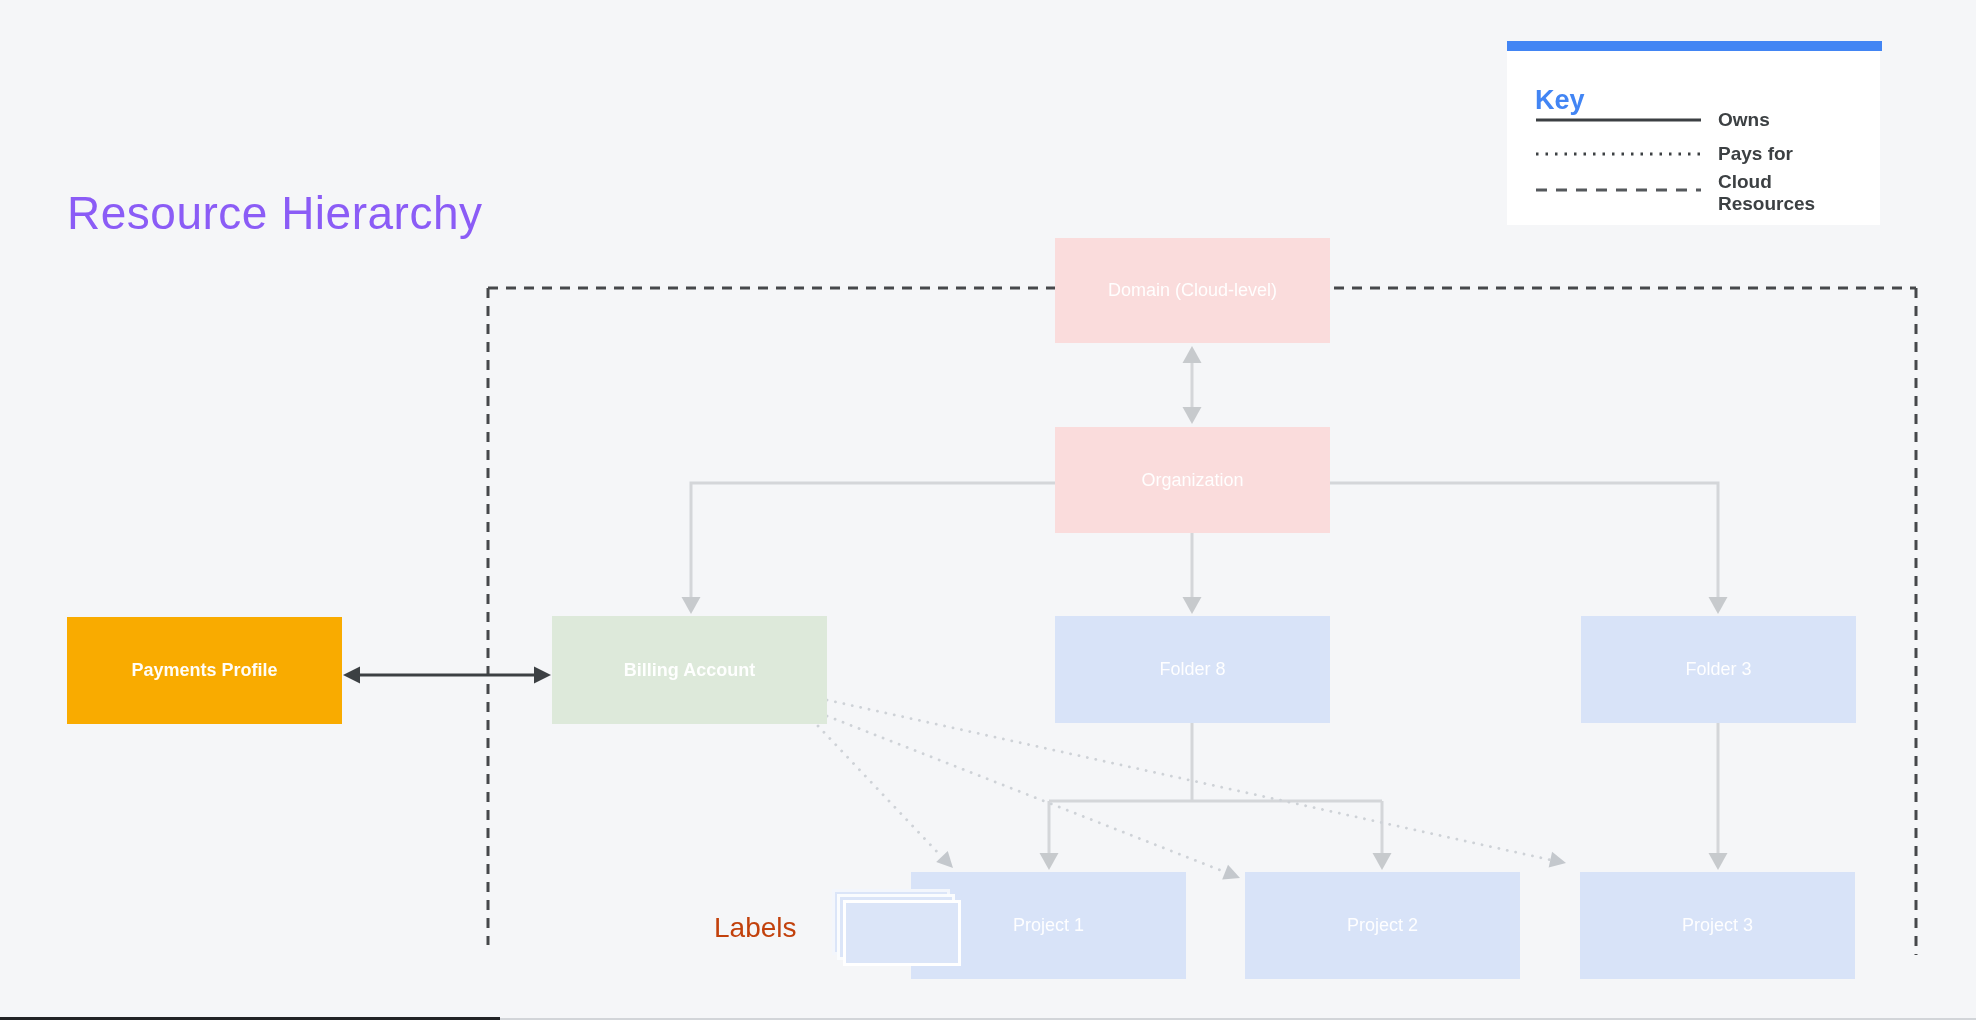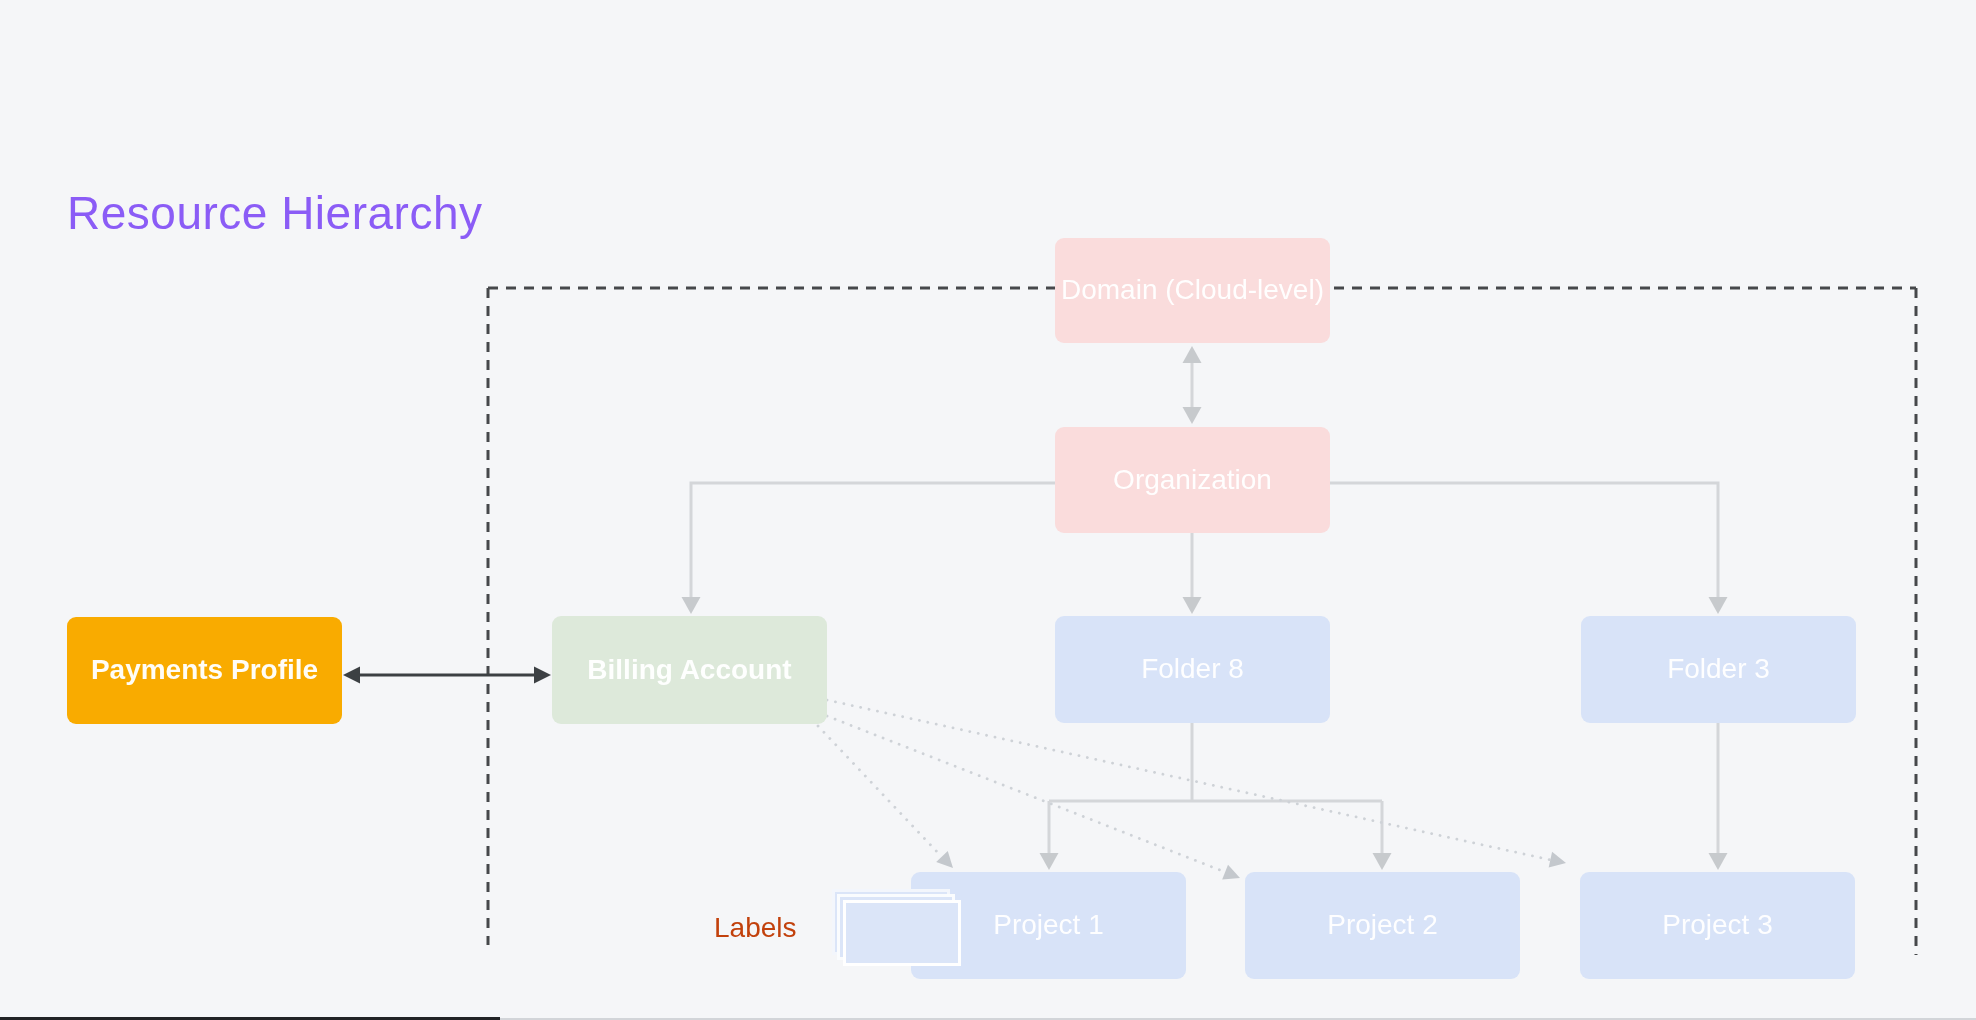--- a/index.html
+++ b/index.html
@@ -11,22 +11,22 @@
   
   .page-title{
     position:absolute;left:67px;top:186px;
     font-size:46px;font-weight:400;color:#8b5cf6;letter-spacing:.5px;
   }
   
   #wires{position:absolute;left:0;top:0;z-index:1;}
   
   .node{
     position:absolute;z-index:2;display:flex;align-items:center;justify-content:center;
-    width:275px;height:107px;font-size:28px;color:rgba(255,255,255,.97);
-    text-align:center;line-height:1.15;border-radius:9px;
+    width:275px;height:107px;font-size:18px;color:rgba(255,255,255,.97);
+    text-align:center;line-height:1.15;
   }
   .node.pink{background:#fadcdc;}
   .node.green{background:#dde9da;}
   .node.blue{background:#d8e3f8;}
   .node.amber{background:#f9ab00;font-weight:700;}
   #node-domain{left:1055px;top:238px;height:105px;}
   #node-organization{left:1055px;top:427px;height:106px;}
   #node-billing{left:552px;top:616px;height:108px;font-weight:bold;}
   #node-folder1{left:1055px;top:616px;}
   #node-folder2{left:1581px;top:616px;}
@@ -130,16 +130,36 @@
   <div class="node blue" id="node-project3">Project 3</div>
   <div class="node amber" id="node-payments">Payments Profile</div>
 
   <div class="labels-caption">Labels</div>
   <div class="labels-icon">
     <div class="card back"></div>
     <div class="card mid"></div>
     <div class="card front"></div>
   </div>
 
+  <div class="legend">
+    <div class="accent-bar"></div>
+    <div class="panel"></div>
+    <div class="key-title">Key</div>
+
+    <svg id="lg-line-owns" width="168" height="6">
+      <line x1="1" y1="3" x2="166" y2="3" stroke="#3c4043" stroke-width="3"></line>
+    </svg>
+    <div class="lg-label" id="lg-label-owns">Owns</div>
+
+    <svg id="lg-line-pays" width="168" height="6">
+      <line x1="1" y1="3" x2="166" y2="3" stroke="#3c4043" stroke-width="3" stroke-dasharray="2.5 7"></line>
+    </svg>
+    <div class="lg-label" id="lg-label-pays">Pays for</div>
+
+    <svg id="lg-line-cloud" width="168" height="6">
+      <line x1="1" y1="3" x2="166" y2="3" stroke="#55585c" stroke-width="3" stroke-dasharray="11 9"></line>
+    </svg>
+    <div class="lg-label" id="lg-label-cloud">Cloud Resources</div>
+  </div>
 
   <div class="edge-dark"></div>
   <div class="edge-light"></div>
 </div>
 
 </body></html>

